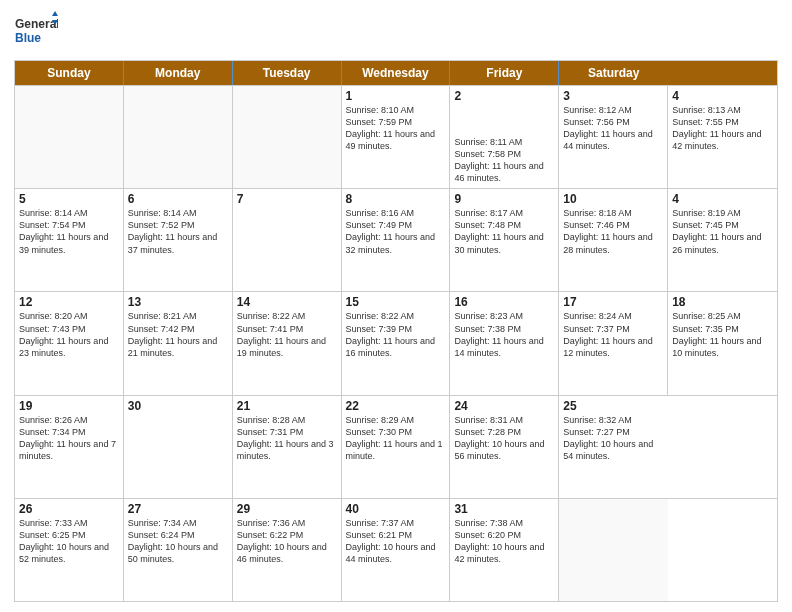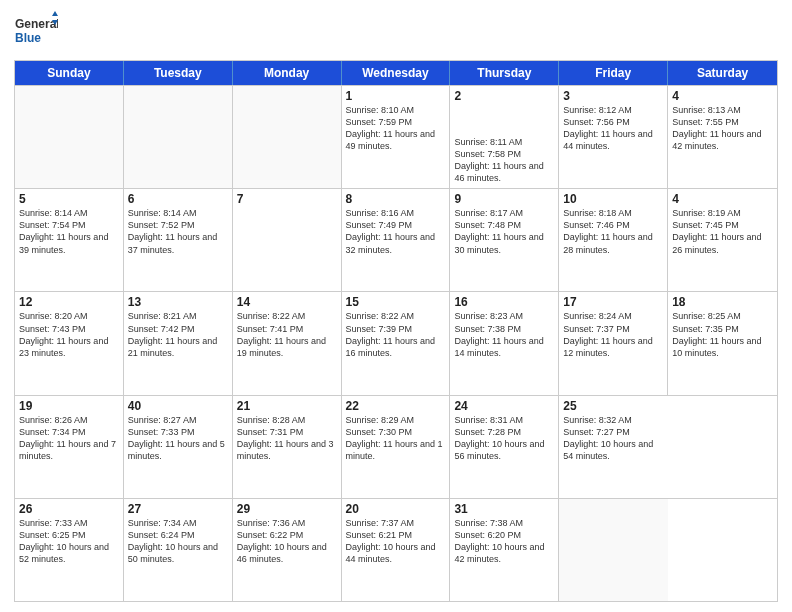--- a/index.html
+++ b/index.html
@@ -47,21 +47,21 @@
     }
     .calendar {
       flex: 1;
       display: flex;
       flex-direction: column;
       border: 1px solid #ccc;
     }
     .cal-header {
       display: grid;
       grid-template-columns: repeat(7, 1fr);
-      background: #1d4ed8;
+      background: #a16207;
     }
     .cal-header-cell {
       color: #fff;
       font-size: 12px;
       font-weight: bold;
       text-align: center;
       padding: 5px 2px;
       border-right: 1px solid #5090cc;
     }
     .cal-header-cell:last-child { border-right: none; }
@@ -115,24 +115,23 @@
 </div>
     <div class="title-block">
       <h1></h1>
       <h2></h2>
     </div>
   </div>
 
   <div class="calendar">
     <div class="cal-header">
     <div class="cal-header-cell">Sunday</div>
+        <div class="cal-header-cell">Monday</div>
         <div class="cal-header-cell">Tuesday</div>
-        <div class="cal-header-cell">Monday</div>
         <div class="cal-header-cell">Wednesday</div>
-        <div class="cal-header-cell">Thursday</div>
         <div class="cal-header-cell">Friday</div>
         <div class="cal-header-cell">Saturday</div>
       </div>
     <div class="cal-body">
     <div class="cal-row">
           <div class="cal-cell empty"></div>
           <div class="cal-cell empty"></div>
           <div class="cal-cell empty"></div>
           <div class="cal-cell">
             <span class="day-number">1</span>
@@ -245,24 +244,21 @@
           </div>
         </div>
         <div class="cal-row">
           <div class="cal-cell">
             <span class="day-number">19</span>
             <div class="cal-cell-text" style="white-space: pre-line;">Sunrise: 8:26 AM
 Sunset: 7:34 PM
 Daylight: 11 hours and 7 minutes.</div>
           </div>
           <div class="cal-cell">
-            <span class="day-number">40</span>
-            <div class="cal-cell-text" style="white-space: pre-line;">Sunrise: 8:27 AM
-Sunset: 7:33 PM
-Daylight: 11 hours and 5 minutes.</div>
+            <span class="day-number">30</span>
           </div>
           <div class="cal-cell">
             <span class="day-number">21</span>
             <div class="cal-cell-text" style="white-space: pre-line;">Sunrise: 8:28 AM
 Sunset: 7:31 PM
 Daylight: 11 hours and 3 minutes.</div>
           </div>
           <div class="cal-cell">
             <span class="day-number">22</span>
             <div class="cal-cell-text" style="white-space: pre-line;">Sunrise: 8:29 AM
@@ -295,21 +291,21 @@
 Sunset: 6:24 PM
 Daylight: 10 hours and 50 minutes.</div>
           </div>
           <div class="cal-cell">
             <span class="day-number">29</span>
             <div class="cal-cell-text" style="white-space: pre-line;">Sunrise: 7:36 AM
 Sunset: 6:22 PM
 Daylight: 10 hours and 46 minutes.</div>
           </div>
           <div class="cal-cell">
-            <span class="day-number">20</span>
+            <span class="day-number">40</span>
             <div class="cal-cell-text" style="white-space: pre-line;">Sunrise: 7:37 AM
 Sunset: 6:21 PM
 Daylight: 10 hours and 44 minutes.</div>
           </div>
           <div class="cal-cell">
             <span class="day-number">31</span>
             <div class="cal-cell-text" style="white-space: pre-line;">Sunrise: 7:38 AM
 Sunset: 6:20 PM
 Daylight: 10 hours and 42 minutes.</div>
           </div>

